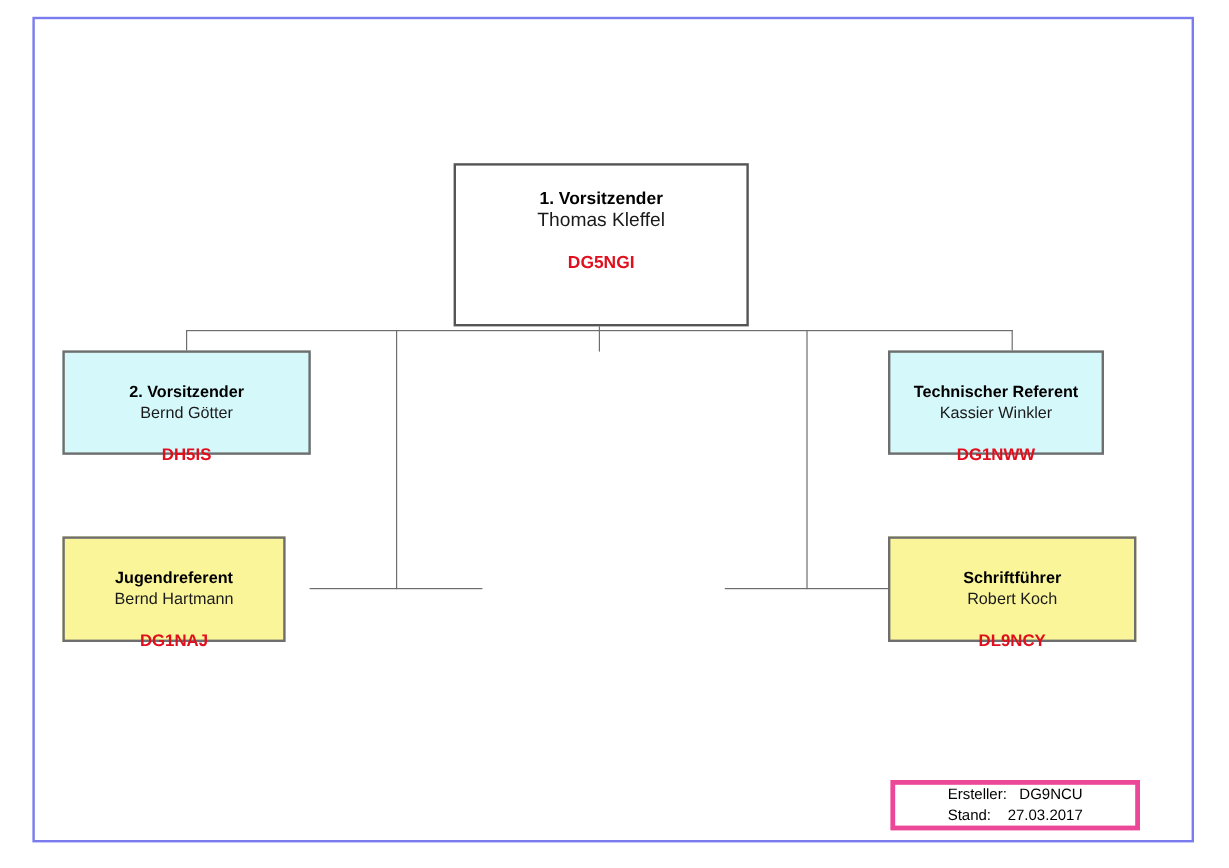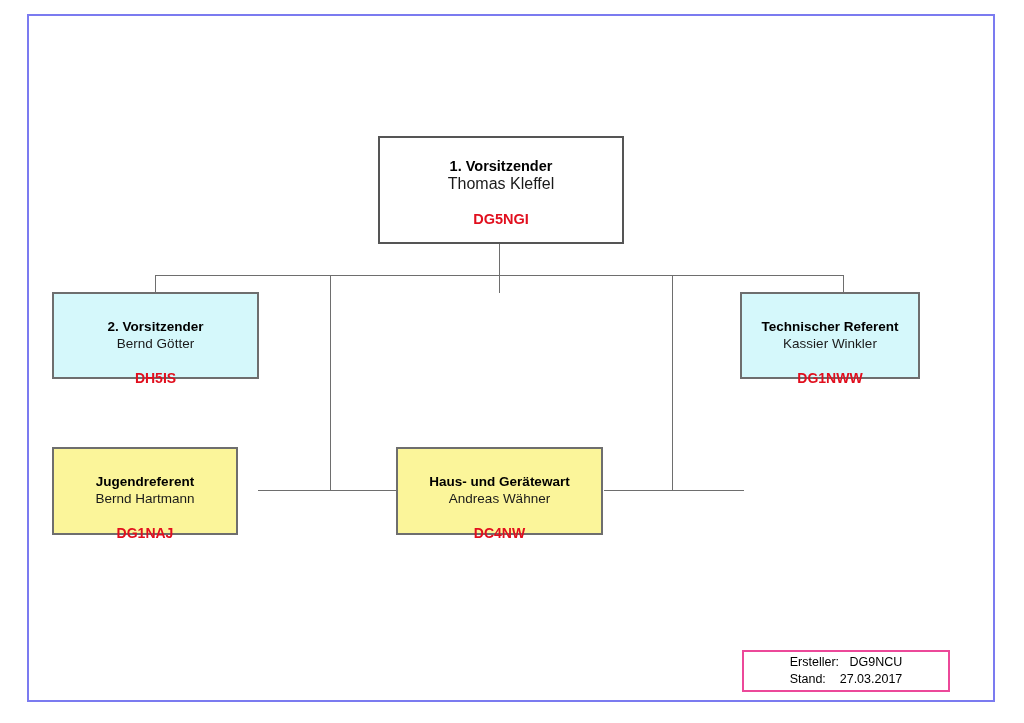--- a/index.html
+++ b/index.html
@@ -94,21 +94,21 @@
   .node.level3 .node-call { margin-top: 17px; }
 
   
   #footer-box {
     position: absolute;
     left: 742px;
     top: 650px;
     width: 208px;
     height: 42px;
     box-sizing: border-box;
-    border: 2px solid #ec4899;
+    border: 4px solid #ec4899;
     background: #ffffff;
     display: flex;
     flex-direction: column;
     align-items: center;
     justify-content: center;
   }
   .footer-line {
     font-size: 12.5px;
     color: #000000;
     line-height: 17px;
@@ -130,21 +130,21 @@
   <div class="conn conn-v" style="left:155px; top:275px; height:18px;"></div>
   <div class="conn conn-v" style="left:499px; top:275px; height:18px;"></div>
   <div class="conn conn-v" style="left:843px; top:275px; height:18px;"></div>
 
   <div class="conn conn-v" style="left:330px; top:275px; height:216px;"></div>
   <div class="conn conn-v" style="left:672px; top:275px; height:216px;"></div>
 
   <div class="conn conn-h" style="left:258px; top:490px; width:144px;"></div>
   <div class="conn conn-h" style="left:604px; top:490px; width:140px;"></div>
 
-  <div class="node root" style="left:378px; top:136px; width:246px; height:108px;">
+  <div class="node root" style="left:378px; top:136px; width:246px; height:136px;">
     <div class="node-role">1. Vorsitzender</div>
     <div class="node-name">Thomas Kleffel</div>
     <div class="node-call">DG5NGI</div>
   </div>
 
   <div class="node level2" style="left:52px; top:292px; width:207px; height:87px;">
     <div class="node-role">2. Vorsitzender</div>
     <div class="node-name">Bernd Götter</div>
     <div class="node-call">DH5IS</div>
   </div>
@@ -155,25 +155,25 @@
     <div class="node-name">Kassier Winkler</div>
     <div class="node-call">DG1NWW</div>
   </div>
 
   <div class="node level3" style="left:52px; top:447px; width:186px; height:88px;">
     <div class="node-role">Jugendreferent</div>
     <div class="node-name">Bernd Hartmann</div>
     <div class="node-call">DG1NAJ</div>
   </div>
 
-  <div class="node level3" style="left:396px; top:447px; width:207px; height:88px;">
-    <div class="node-role">Haus- und Gerätewart</div>
-    <div class="node-name">Andreas Wähner</div>
-    <div class="node-call">DC4NW</div>
+
+  <div class="node level3" style="left:740px; top:447px; width:207px; height:88px;">
+    <div class="node-role">Schriftführer</div>
+    <div class="node-name">Robert Koch</div>
+    <div class="node-call">DL9NCY</div>
   </div>
-
 
   <div id="footer-box">
     <div class="footer-line">Ersteller:   DG9NCU</div>
     <div class="footer-line">Stand:    27.03.2017</div>
   </div>
 
 </div>
 
 </body></html>

